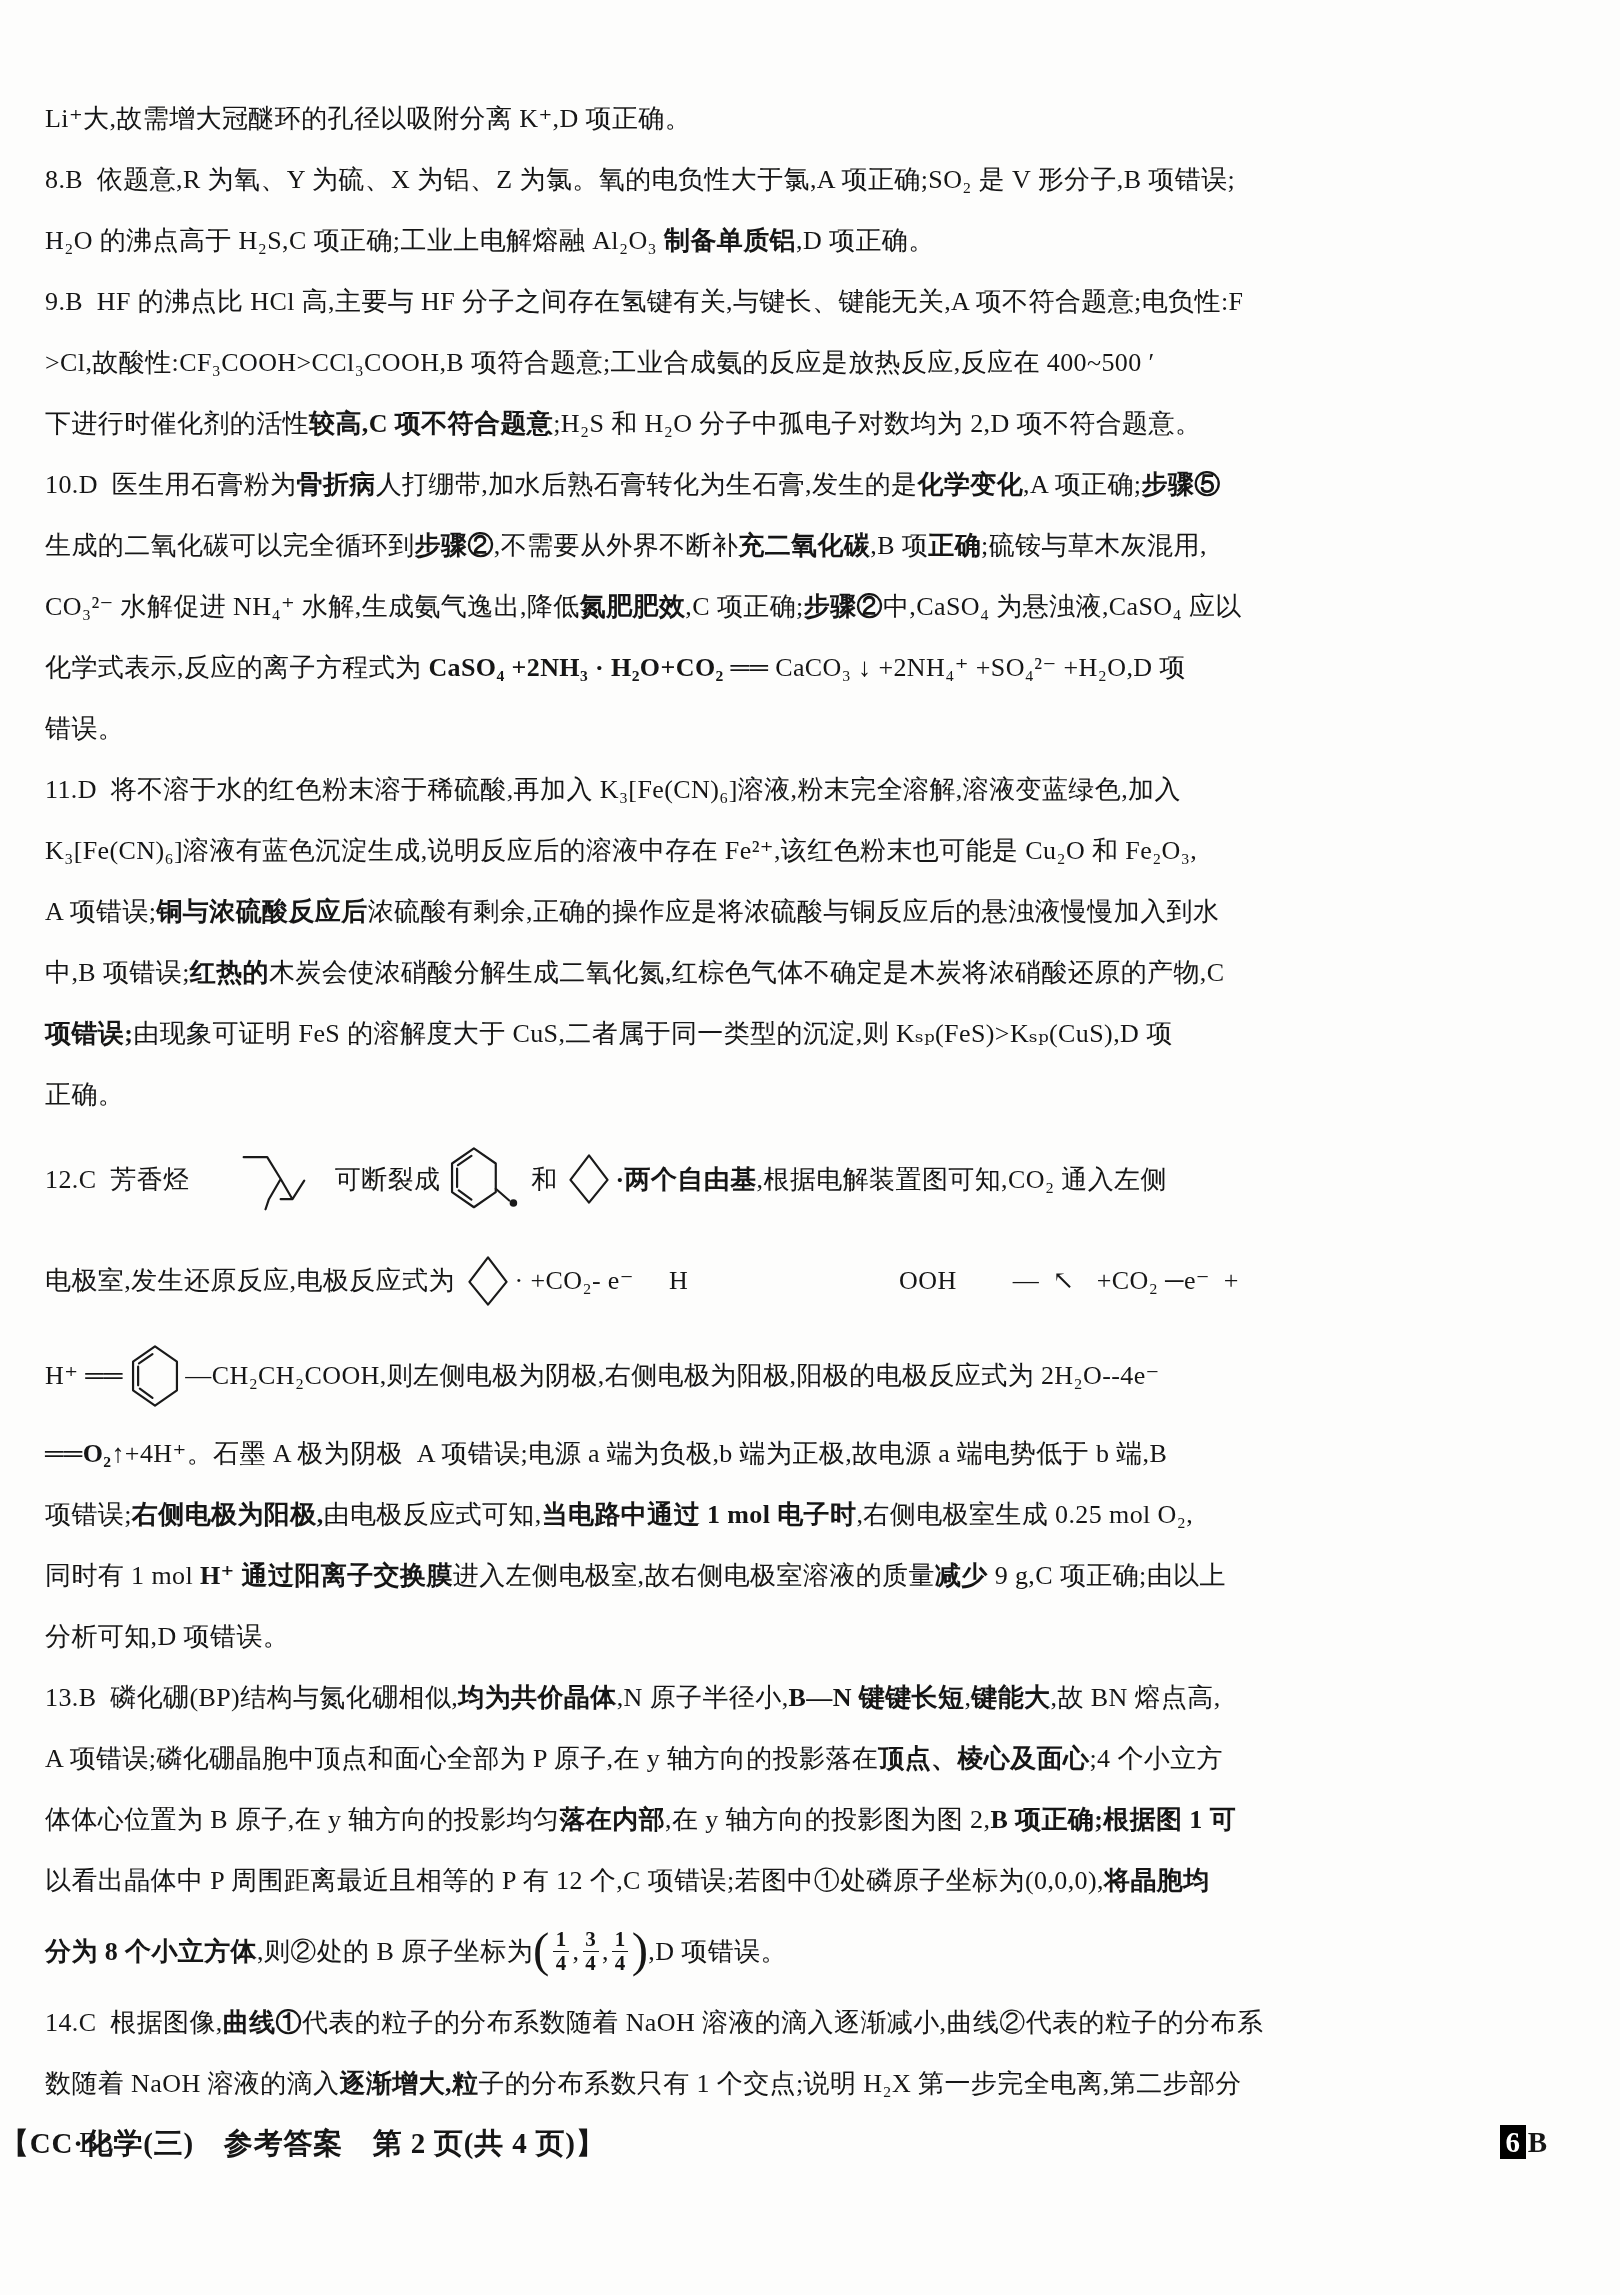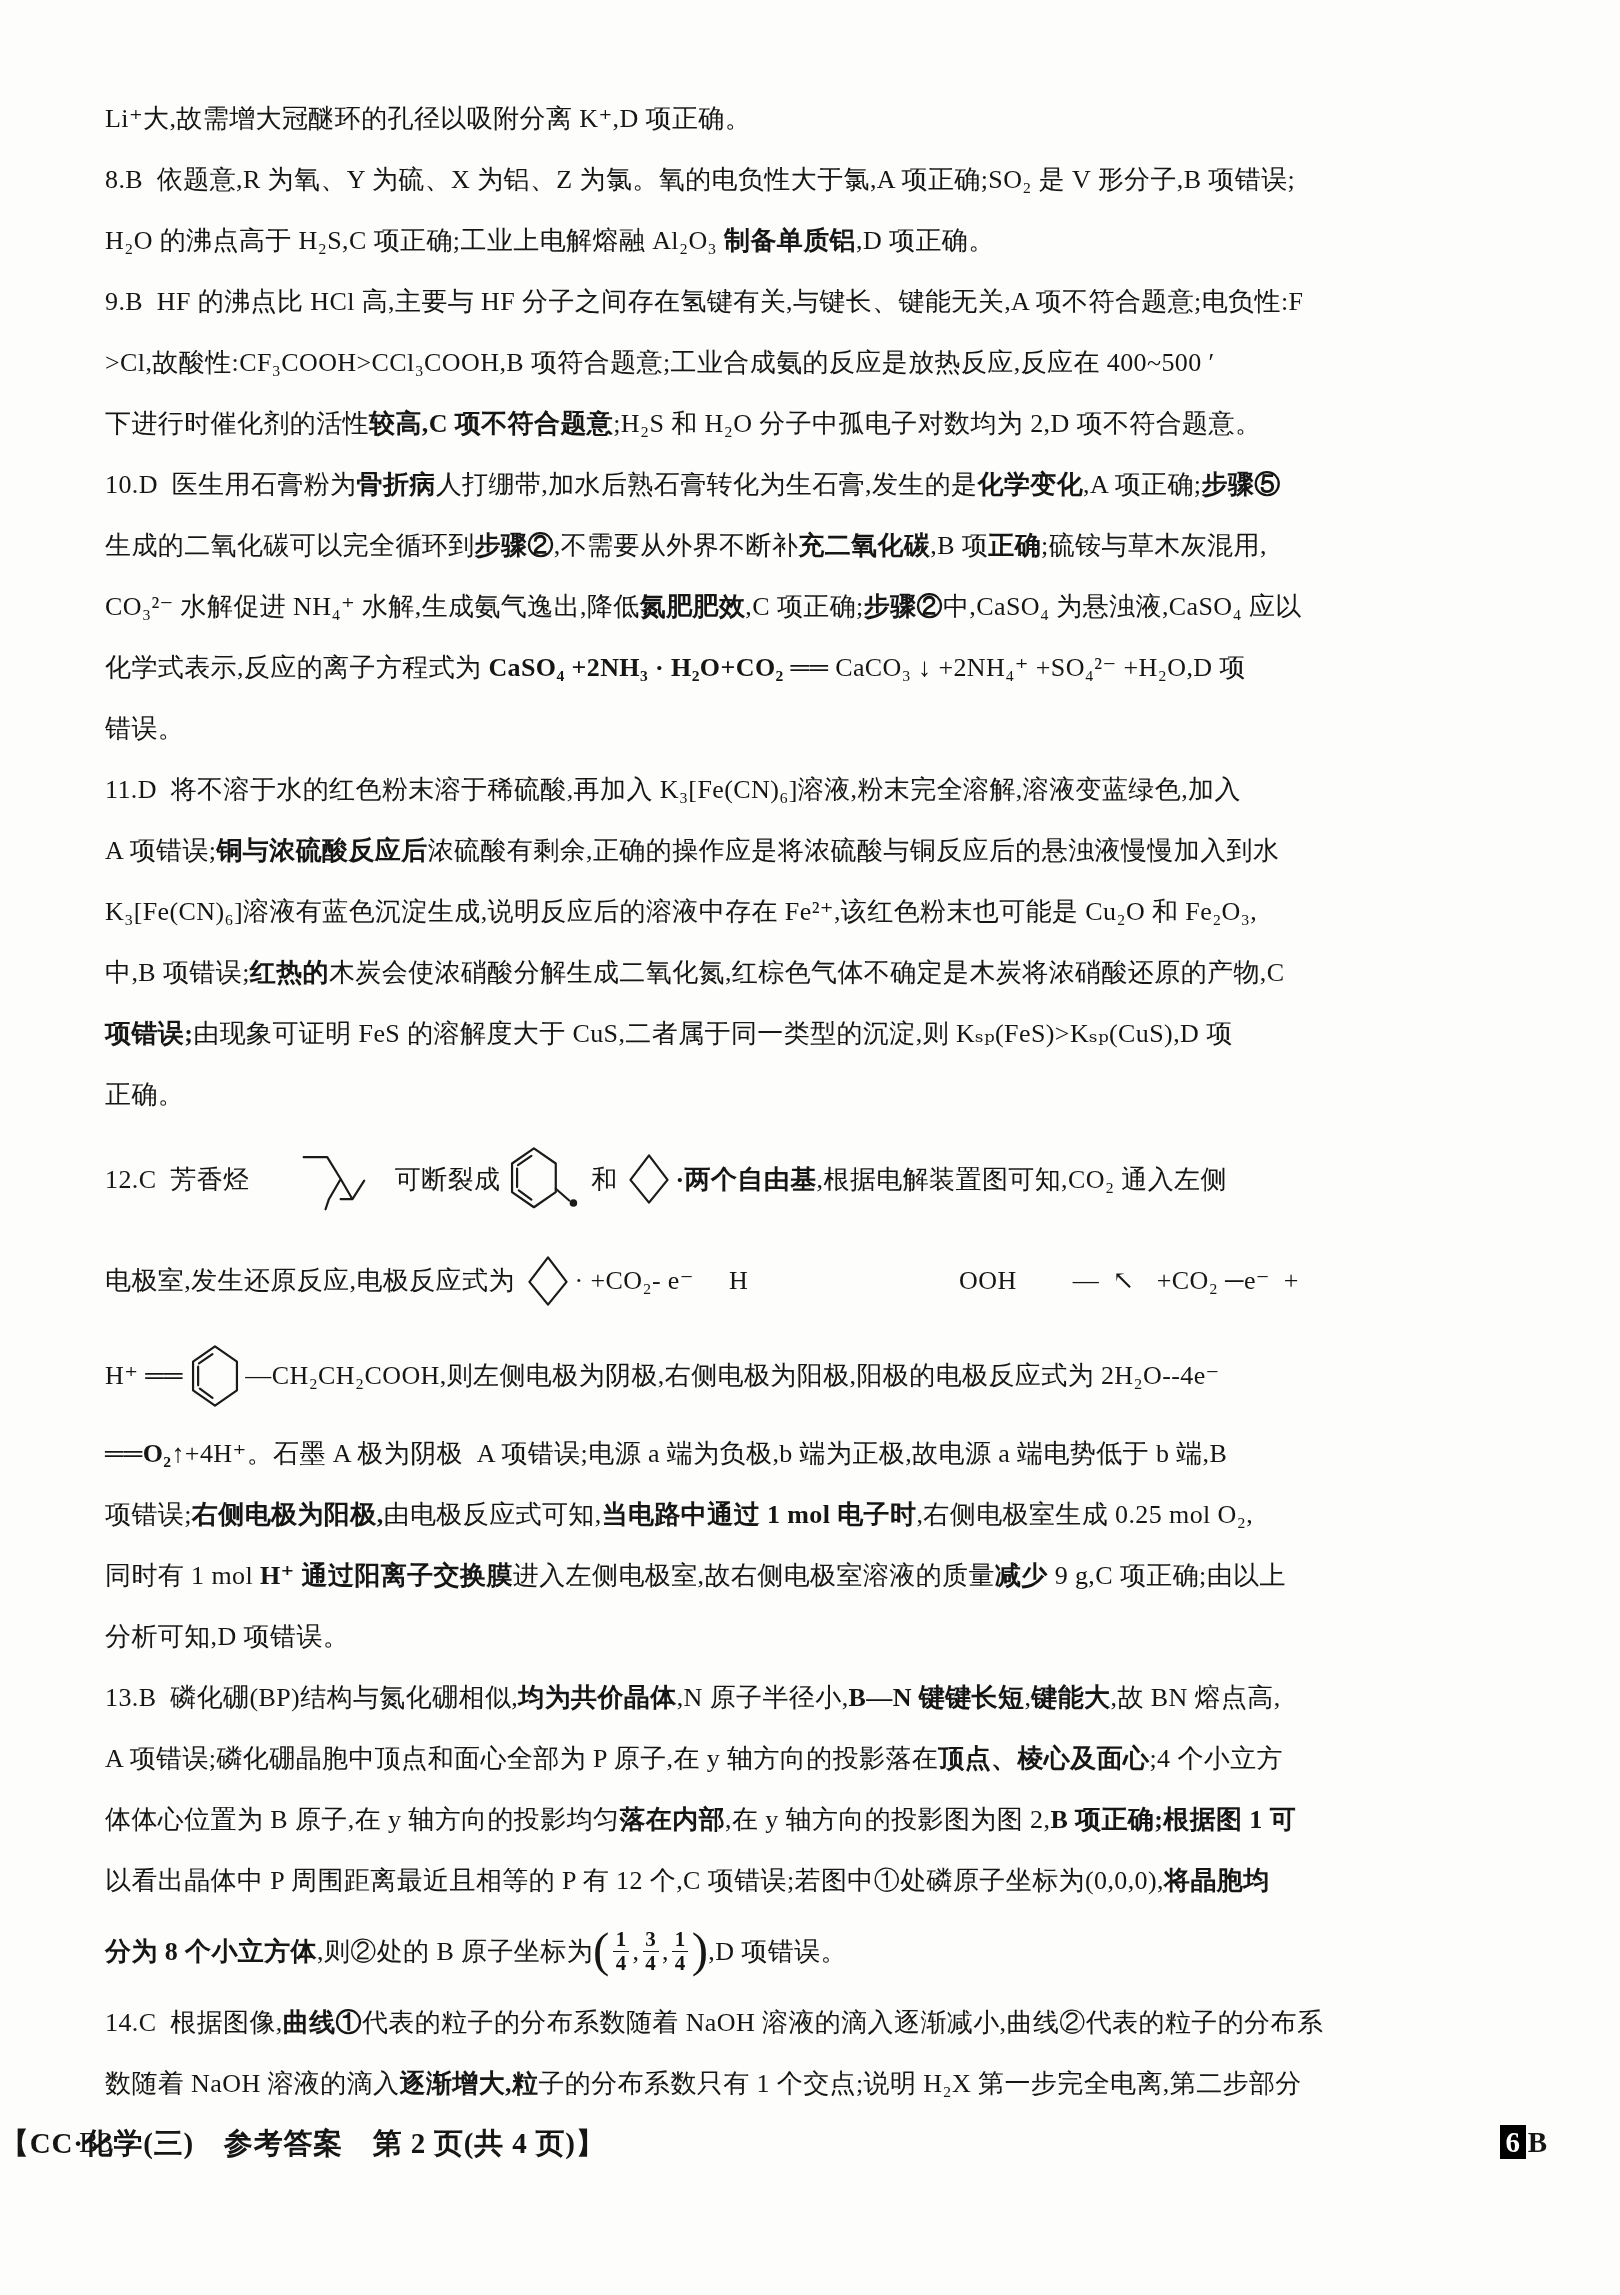--- a/index.html
+++ b/index.html
@@ -9,21 +9,21 @@
     background:#fdfdfc;
     font-family:"Liberation Serif","DejaVu Serif",serif;
     color:#161616;
     overflow:hidden;
   }
   .doc-body{position:absolute;top:88px;left:0;right:0;}
   .line{
     height:61px;
     display:flex;
     align-items:center;
-    padding-left:105px;
+    padding-left:45px;
     font-size:26px;
     letter-spacing:0.4px;
     white-space:nowrap;
   }
   .line.item{}
   .line.t1{height:95px;align-items:center;}
   .line.t2{height:108px;}
   .line.tf{height:81px;}
   .line span{white-space:pre;}
   .seg-b{font-weight:bold;}
@@ -101,26 +101,26 @@
         <span class="seg-b">CaSO₄ +2NH₃ · H₂O+CO₂</span>
         <span class="seg"> ══ CaCO₃ ↓ +2NH₄⁺ +SO₄²⁻ +H₂O,D 项</span>
       </div>
       <div class="line cont">
         <span class="seg">错误。</span>
       </div>
       <div class="line item">
         <span class="seg">11.D  将不溶于水的红色粉末溶于稀硫酸,再加入 K₃[Fe(CN)₆]溶液,粉末完全溶解,溶液变蓝绿色,加入</span>
       </div>
       <div class="line cont">
+        <span class="seg">K₃[Fe(CN)₆]溶液有蓝色沉淀生成,说明反应后的溶液中存在 Fe²⁺,该红色粉末也可能是 Cu₂O 和 Fe₂O₃,</span>
+      </div>
+      <div class="line cont">
         <span class="seg">A 项错误;</span>
         <span class="seg-b">铜与浓硫酸反应后</span>
         <span class="seg">浓硫酸有剩余,正确的操作应是将浓硫酸与铜反应后的悬浊液慢慢加入到水</span>
-      </div>
-      <div class="line cont">
-        <span class="seg">K₃[Fe(CN)₆]溶液有蓝色沉淀生成,说明反应后的溶液中存在 Fe²⁺,该红色粉末也可能是 Cu₂O 和 Fe₂O₃,</span>
       </div>
       <div class="line cont">
         <span class="seg">中,B 项错误;</span>
         <span class="seg-b">红热的</span>
         <span class="seg">木炭会使浓硝酸分解生成二氧化氮,红棕色气体不确定是木炭将浓硝酸还原的产物,C</span>
       </div>
       <div class="line cont">
         <span class="seg-b">项错误;</span>
         <span class="seg">由现象可证明 FeS 的溶解度大于 CuS,二者属于同一类型的沉淀,则 Kₛₚ(FeS)&gt;Kₛₚ(CuS),D 项</span>
       </div>

